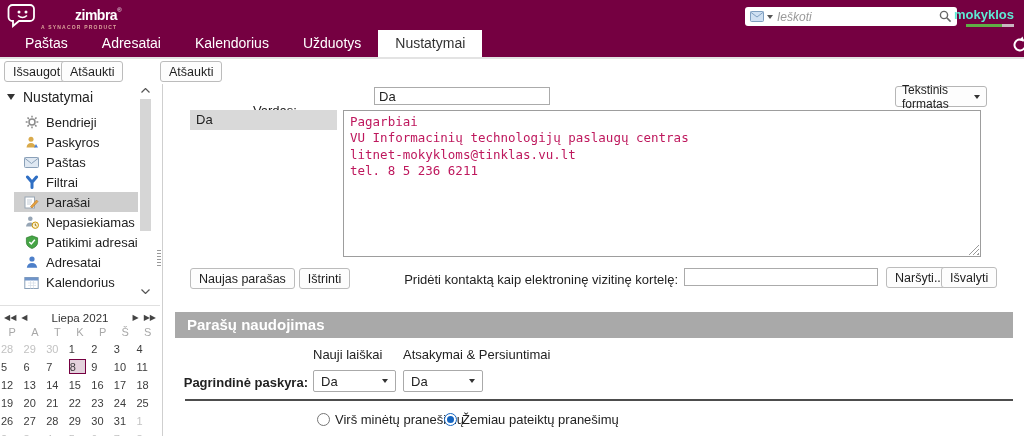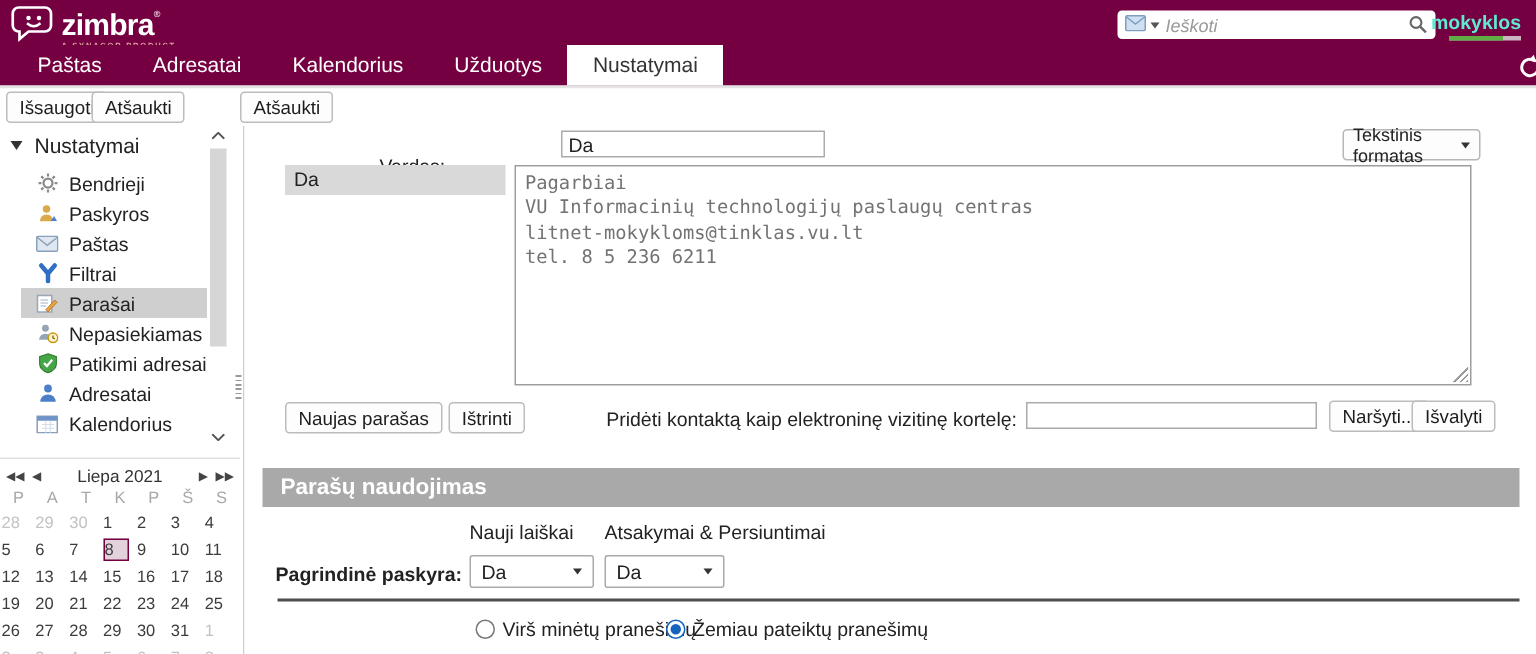--- a/index.html
+++ b/index.html
@@ -3,21 +3,21 @@
 <meta charset="utf-8">
 <style>
   * { margin:0; padding:0; box-sizing:border-box; }
   html,body { width:1024px; height:436px; font-family:"Liberation Sans", sans-serif; background:#fff; }
   #app { position:relative; width:1024px; height:436px; overflow:hidden; background:#fff; }
 
   
   #topbar { position:absolute; left:0; top:0; width:1024px; height:30px; background:#750041; }
   .logo { position:absolute; left:7px; top:2px; display:flex; align-items:flex-start; gap:4px; }
   .logo-text { color:#fff; line-height:1; margin-top:5px; }
-  .logo-brand { font-size:20px; font-weight:bold; letter-spacing:-0.5px; }
+  .logo-brand { font-size:14px; font-weight:bold; letter-spacing:-0.5px;margin-left:34px; }
   .logo-reg { font-size:6px; vertical-align:top; }
   .logo-tagline { font-size:5px; letter-spacing:1.2px; color:#dba49b; margin-top:2px; font-weight:bold; }
 
   .searchwrap { position:absolute; left:745px; top:7px; width:212px; height:19px; background:#fff; border-radius:3px; display:flex; align-items:center; overflow:hidden; }
   .search-mailmenu { display:flex; align-items:center; gap:3px; padding:0 4px 0 5px; height:100%; }
   .caret-down { width:0; height:0; border-left:3.5px solid transparent; border-right:3.5px solid transparent; border-top:4px solid #555; }
   .search-input { flex:1; border:none; outline:none; font-size:12px; font-family:"Liberation Sans",sans-serif; color:#333; min-width:10px; }
   .search-input::placeholder { font-style:italic; color:#9a9a9a; }
   .search-mag { padding:0 5px 0 3px; display:flex; align-items:center; }
   .account-name { position:absolute; right:10px; top:7px; color:#5eead4; font-weight:bold; font-size:13px; }
@@ -70,21 +70,21 @@
   .vardas-label { position:absolute; left:90px; top:7px; width:117px; text-align:left;margin-top:12px; }
   .vardas-input { position:absolute; left:211px; top:3px; width:176px; height:18px; border:1px solid #ababab; font-size:13px; padding:0 4px; font-family:"Liberation Sans",sans-serif; color:#222; outline:none; }
   .format-btn { position:absolute; left:732px; top:2px; width:92px; height:21px; border:1px solid #b6b6b6; border-radius:3px; background:#fdfdfd; display:flex; align-items:center; justify-content:space-between; padding:0 6px; font-size:12px; color:#222; }
   .format-btn .caret-down { border-top-color:#333; }
 
   .sig-list { position:absolute; left:27px; top:26px; width:147px; }
   .sig-item { height:20px; line-height:20px; padding-left:6px; font-size:13px; color:#222; }
   .sig-item.selected { background:#d9d9d9; }
 
   .sig-text-wrap { position:absolute; left:180px; top:26px; width:638px; height:147px; }
-  .sig-textarea { width:100%; height:100%; resize:none; border:1px solid #9d9d9d; font-family:"DejaVu Sans Mono", monospace; font-size:12.5px; line-height:1.3; color:#737373; padding:3px 6px; outline:none; overflow:hidden; }
+  .sig-textarea { width:100%; height:100%; resize:none; border:1px solid #9d9d9d; font-family:"DejaVu Sans Mono", monospace; font-size:12.5px; line-height:1.3; color:#be185d; padding:3px 6px; outline:none; overflow:hidden; }
   .ta-grip { position:absolute; right:2px; bottom:2px; width:11px; height:11px; background:repeating-linear-gradient(135deg, transparent 0 2px, #999 2px 3px); clip-path:polygon(100% 0, 100% 100%, 0 100%); }
 
   .sigbtns { position:absolute; left:27px; top:184px; display:flex; gap:4px; }
   .vcard-label { position:absolute; left:195px; top:188px; width:320px; text-align:right; }
   .vcard-input { position:absolute; left:521px; top:184px; width:194px; height:18px; border:1px solid #ababab; font-size:13px; padding:0 4px; font-family:"Liberation Sans",sans-serif; outline:none; }
   .browse-btn { position:absolute; left:723px; top:183px; }
   .clear-btn { position:absolute; left:778px; top:183px; }
 
   .section-hdr { position:absolute; left:12px; top:228px; width:838px; height:26px; background:#a9a9a9; color:#fff; font-size:15px; font-weight:bold; line-height:26px; padding-left:12px; }
   .col-hdr1 { position:absolute; left:150px; top:263px; }

